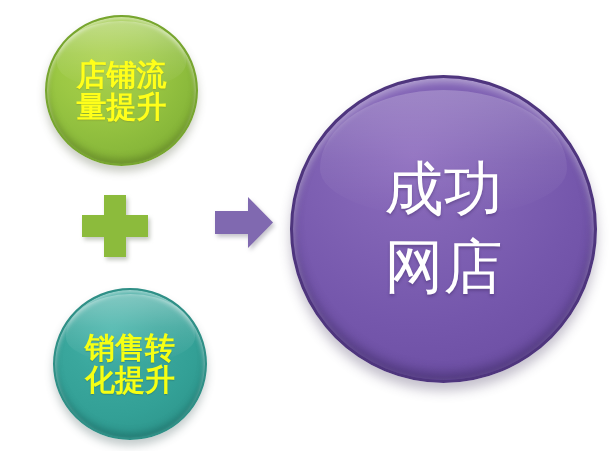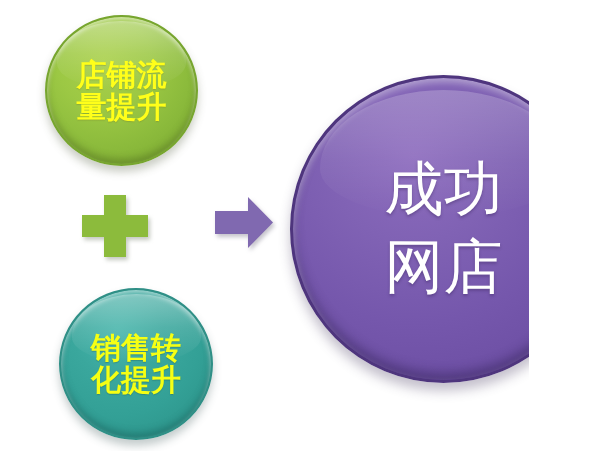--- a/index.html
+++ b/index.html
@@ -5,21 +5,21 @@
   html, body {
     margin: 0;
     padding: 0;
     background: #ffffff;
   }
   body {
     font-family: "Liberation Sans", sans-serif;
   }
   #stage {
     position: relative;
-    width: 529px;
+    width: 615px;
     height: 451px;
     background: #ffffff;
     overflow: hidden;
   }
 
   
   .badge {
     position: absolute;
     border-radius: 50%;
     display: flex;
@@ -74,21 +74,21 @@
   #badge-green .label {
     color: #ffff1a;
     font-size: 30px;
     font-weight: bold;
     letter-spacing: 0px;
     text-shadow: 0 1px 1px rgba(120,130,40,0.35);
   }
 
   
   #badge-teal {
-    left: 59px;
+    left: 53px;
     top: 288px;
     width: 154px;
     height: 152px;
     background:
       radial-gradient(circle at 38% 28%,
           #47b5ab 0%,
           #3aa79d 32%,
           #33a096 60%,
           #2d958b 86%,
           #27857c 100%);

